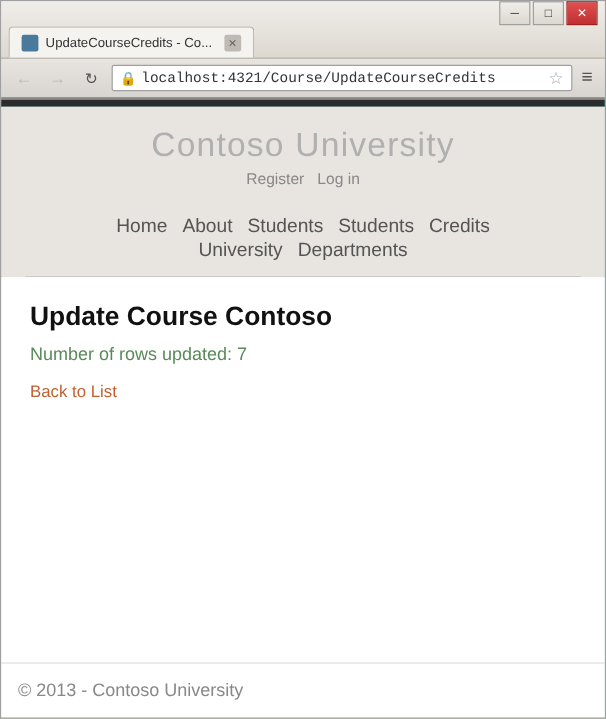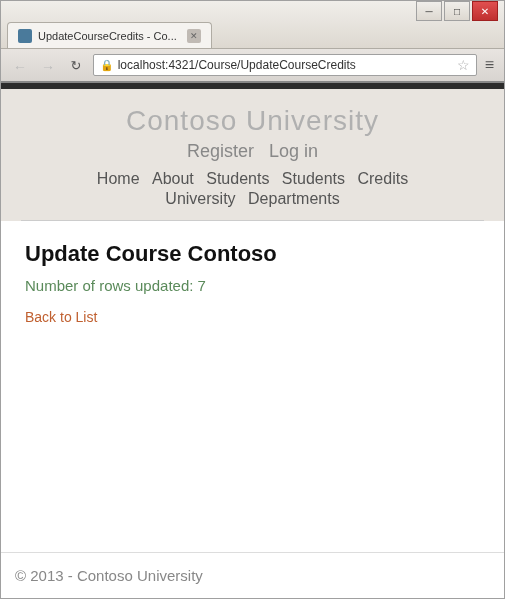--- a/index.html
+++ b/index.html
@@ -148,20 +148,21 @@
 
     .url-lock {
       font-size: 11px;
       color: #888;
     }
 
     .url-text {
       font-size: 12px;
       color: #333;
       flex: 1;
+      font-family: Liberation Mono, monospace;
     }
 
     .url-star {
       font-size: 14px;
       color: #aaa;
     }
 
     .menu-btn {
       font-size: 16px;
       color: #555;
@@ -195,23 +196,23 @@
 
     .site-title {
       font-size: 28px;
       color: #b0b0b0;
       font-weight: 300;
       letter-spacing: 1px;
       margin-bottom: 4px;
     }
 
     .auth-links {
-      font-size: 18px;
+      font-size: 13px;
       color: #888;
-      margin-bottom: 8px;
+      margin-bottom: 24px;
     }
 
     .auth-links a {
       color: #888;
       text-decoration: none;
     }
 
     .nav-links {
       font-size: 16px;
       color: #555;

